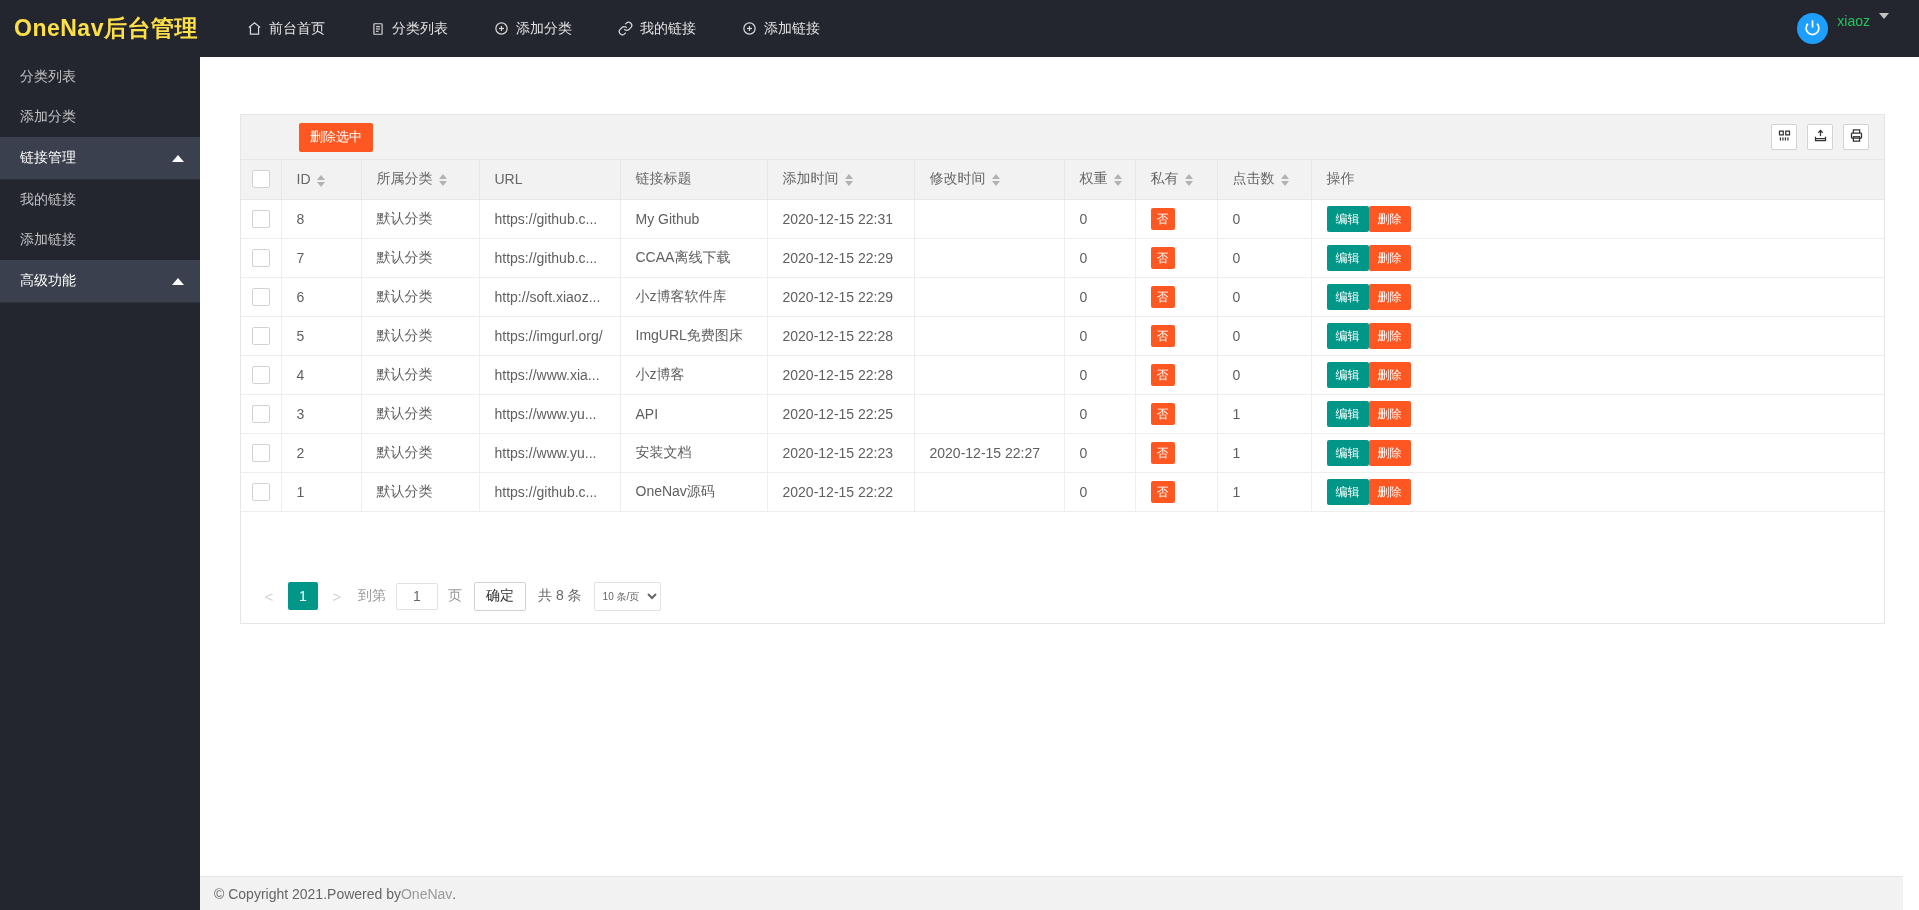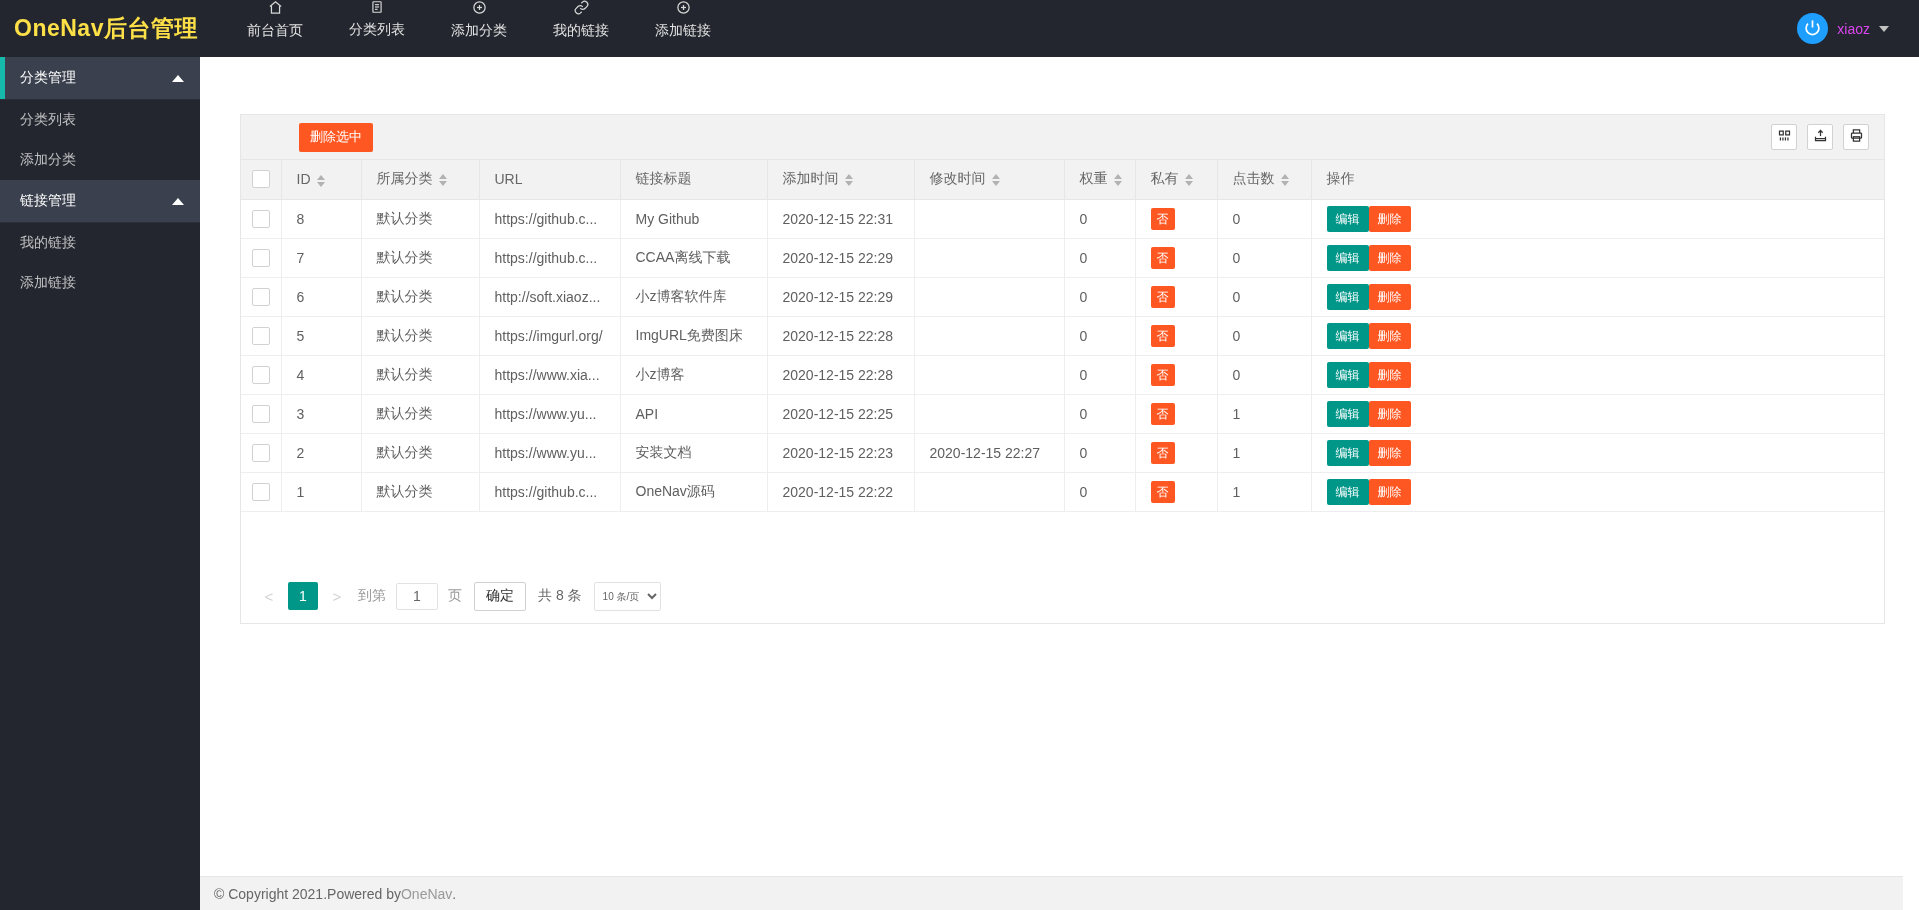--- a/index.html
+++ b/index.html
@@ -16,26 +16,26 @@
     background: #23262e; display: flex; align-items: center; z-index: 5;
   }
   .logo {
     width: 200px; flex: 0 0 200px; padding-left: 14px;
     color: #fde047; font-size: 23px; font-weight: bold; letter-spacing: 0.5px;
     white-space: nowrap; cursor: pointer;
   }
   .nav-items { display: flex; margin-left: 24px; height: 57px; }
   .nav-item {
     display: flex; align-items: center; gap: 7px; padding: 0 23px;
-    color: #e2e2e2; cursor: pointer; font-size: 14px; height: 57px; flex-direction: column;
+    color: #e2e2e2; cursor: pointer; font-size: 14px; height: 57px;
   }
   .nav-item .icn { display: inline-flex; align-items: center; color: #d8d8d8; }
   .user-area {
-    margin-left: auto; display: flex; align-items: center; gap: 9px;
-    padding-right: 30px; color: #d946ef; cursor: pointer;
+    margin-left: auto; display: flex; align-items: flex-start; gap: 9px;
+    padding-right: 30px; color: #22c55e; cursor: pointer;
   }
   .avatar {
     width: 31px; height: 31px; border-radius: 50%; background: #1E9FFF;
     display: flex; align-items: center; justify-content: center; color: #fff;
   }
   .caret-down {
     width: 0; height: 0; border-left: 5px solid transparent;
     border-right: 5px solid transparent; border-top: 6px solid #c2c2c2;
   }
 
@@ -237,32 +237,32 @@
               <path d="M18.36 6.64a9 9 0 1 1-12.73 0"></path>
               <line x1="12" y1="2" x2="12" y2="12"></line>
             </svg></span>
         </span>
       <span>xiaoz</span>
       <span class="caret-down"></span>
     </div>
   </header>
 
   <aside class="sidebar" id="sidebar-menu">
-      <div class="menu-header active">
-        <span>分类管理</span>
-        <span class="menu-arrow"></span>
-      </div>
       <div class="menu-item">分类列表</div>
       <div class="menu-item">添加分类</div>
       <div class="menu-header">
         <span>链接管理</span>
         <span class="menu-arrow"></span>
       </div>
       <div class="menu-item">我的链接</div>
       <div class="menu-item">添加链接</div>
+      <div class="menu-header">
+        <span>高级功能</span>
+        <span class="menu-arrow"></span>
+      </div>
     </aside>
 
   <div class="main">
     <div class="card">
 
       <div class="table-tool">
         <button class="btn-danger">删除选中</button>
         <div class="tool-icons" id="tool-icons">
             <div class="tool-icon-btn">
               <span class="icn"><svg width="15" height="15" viewBox="0 0 24 24" fill="none" stroke="currentColor" stroke-width="2">

